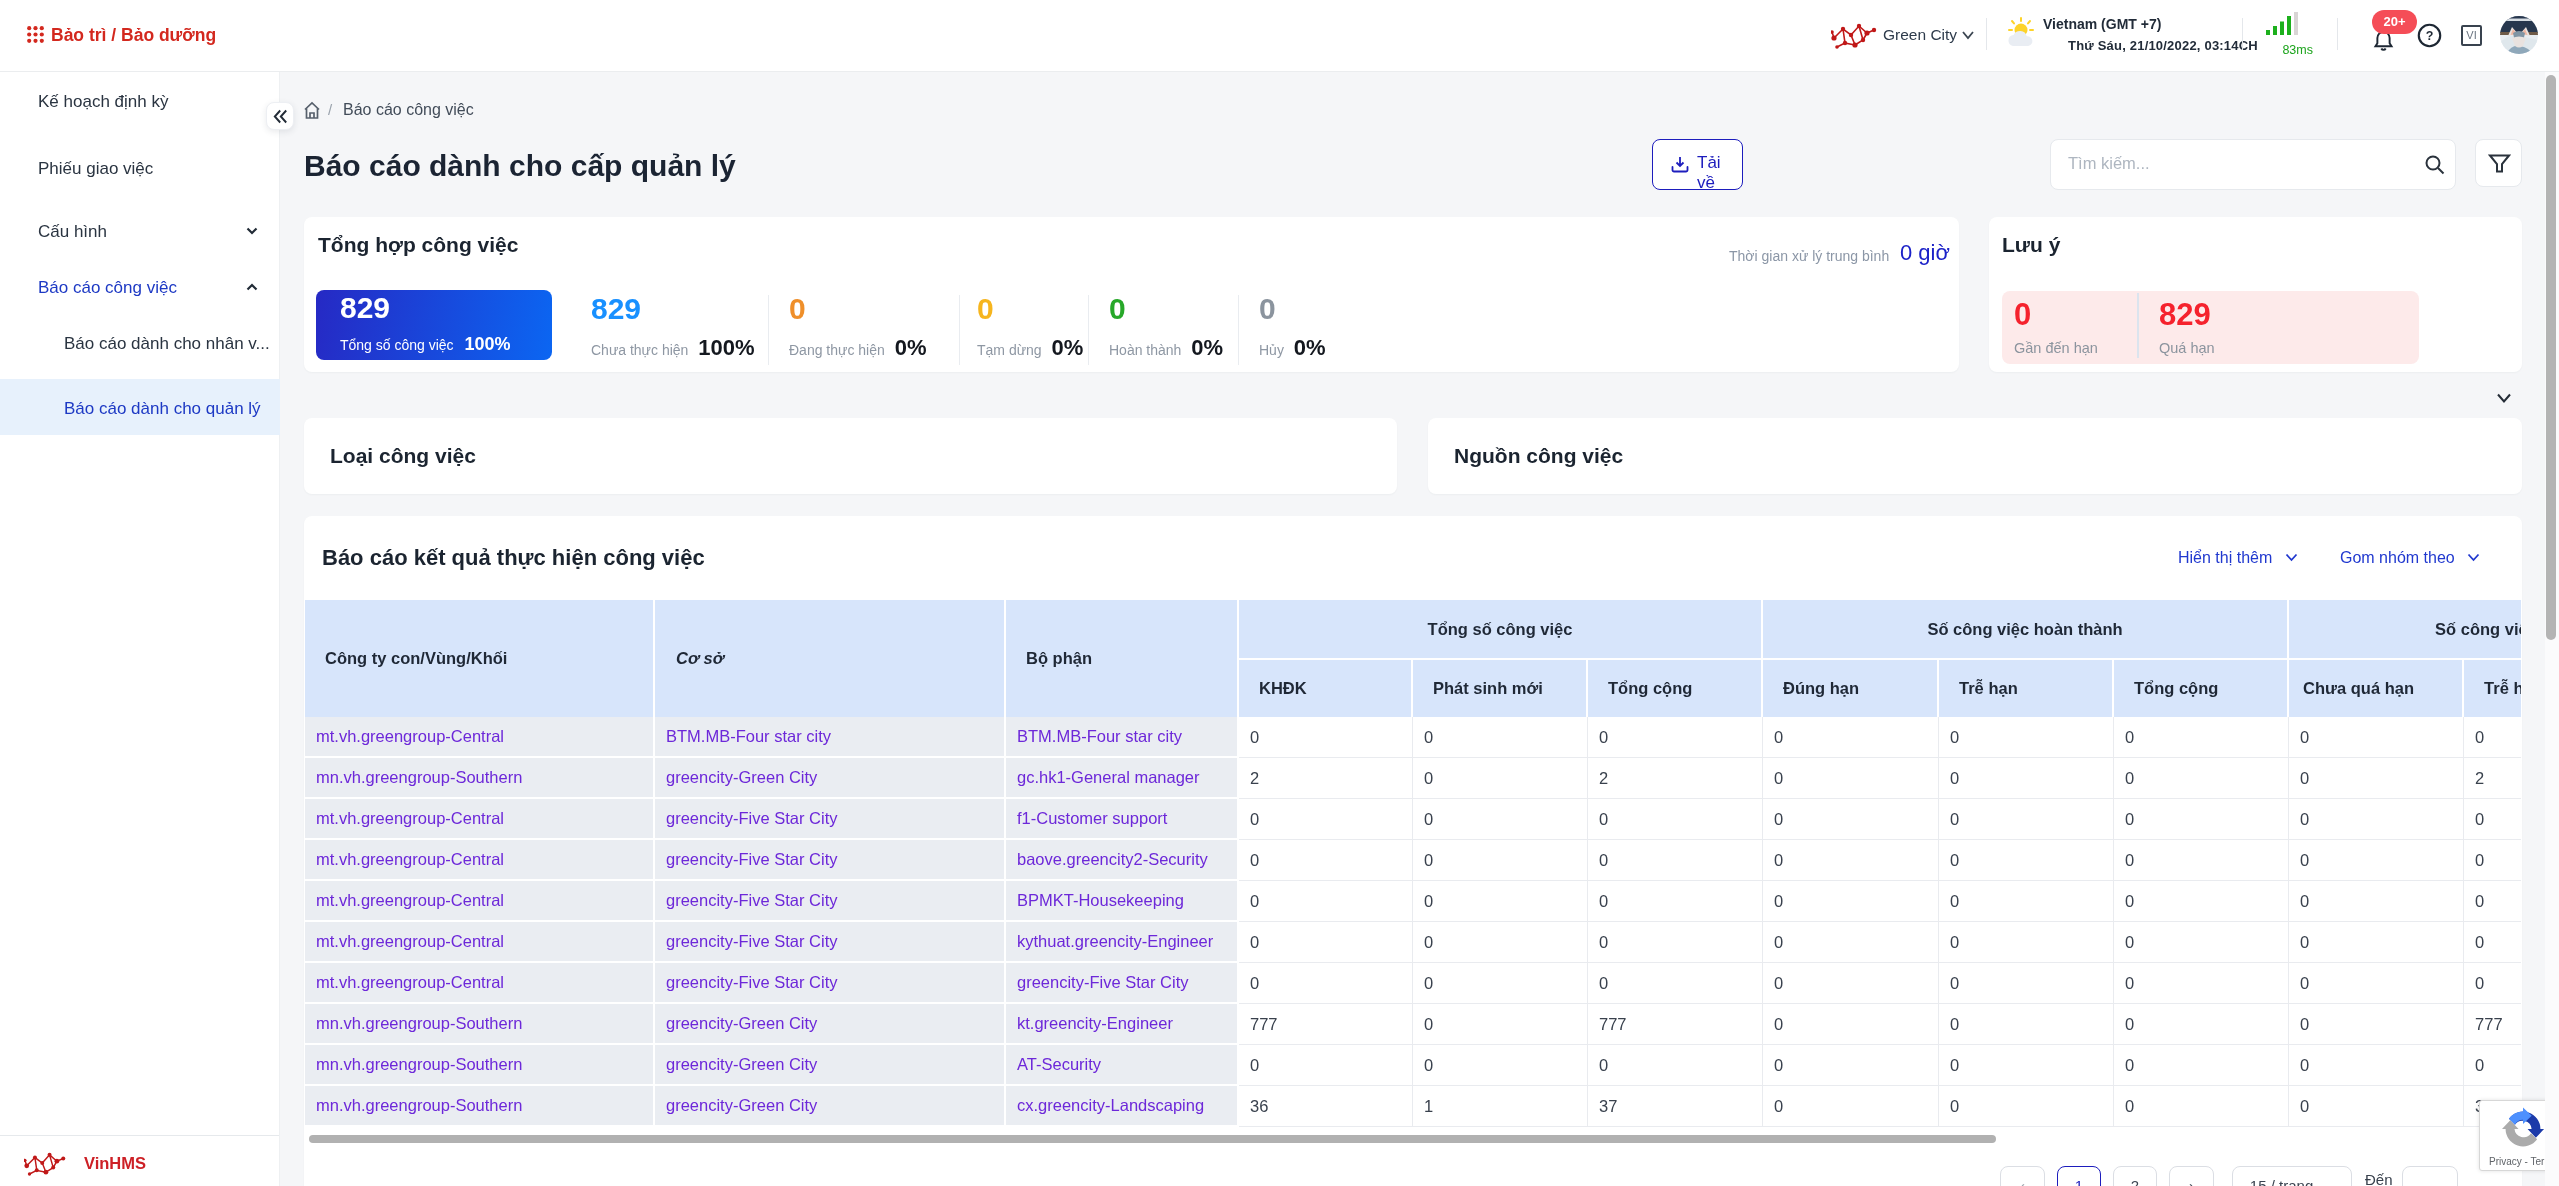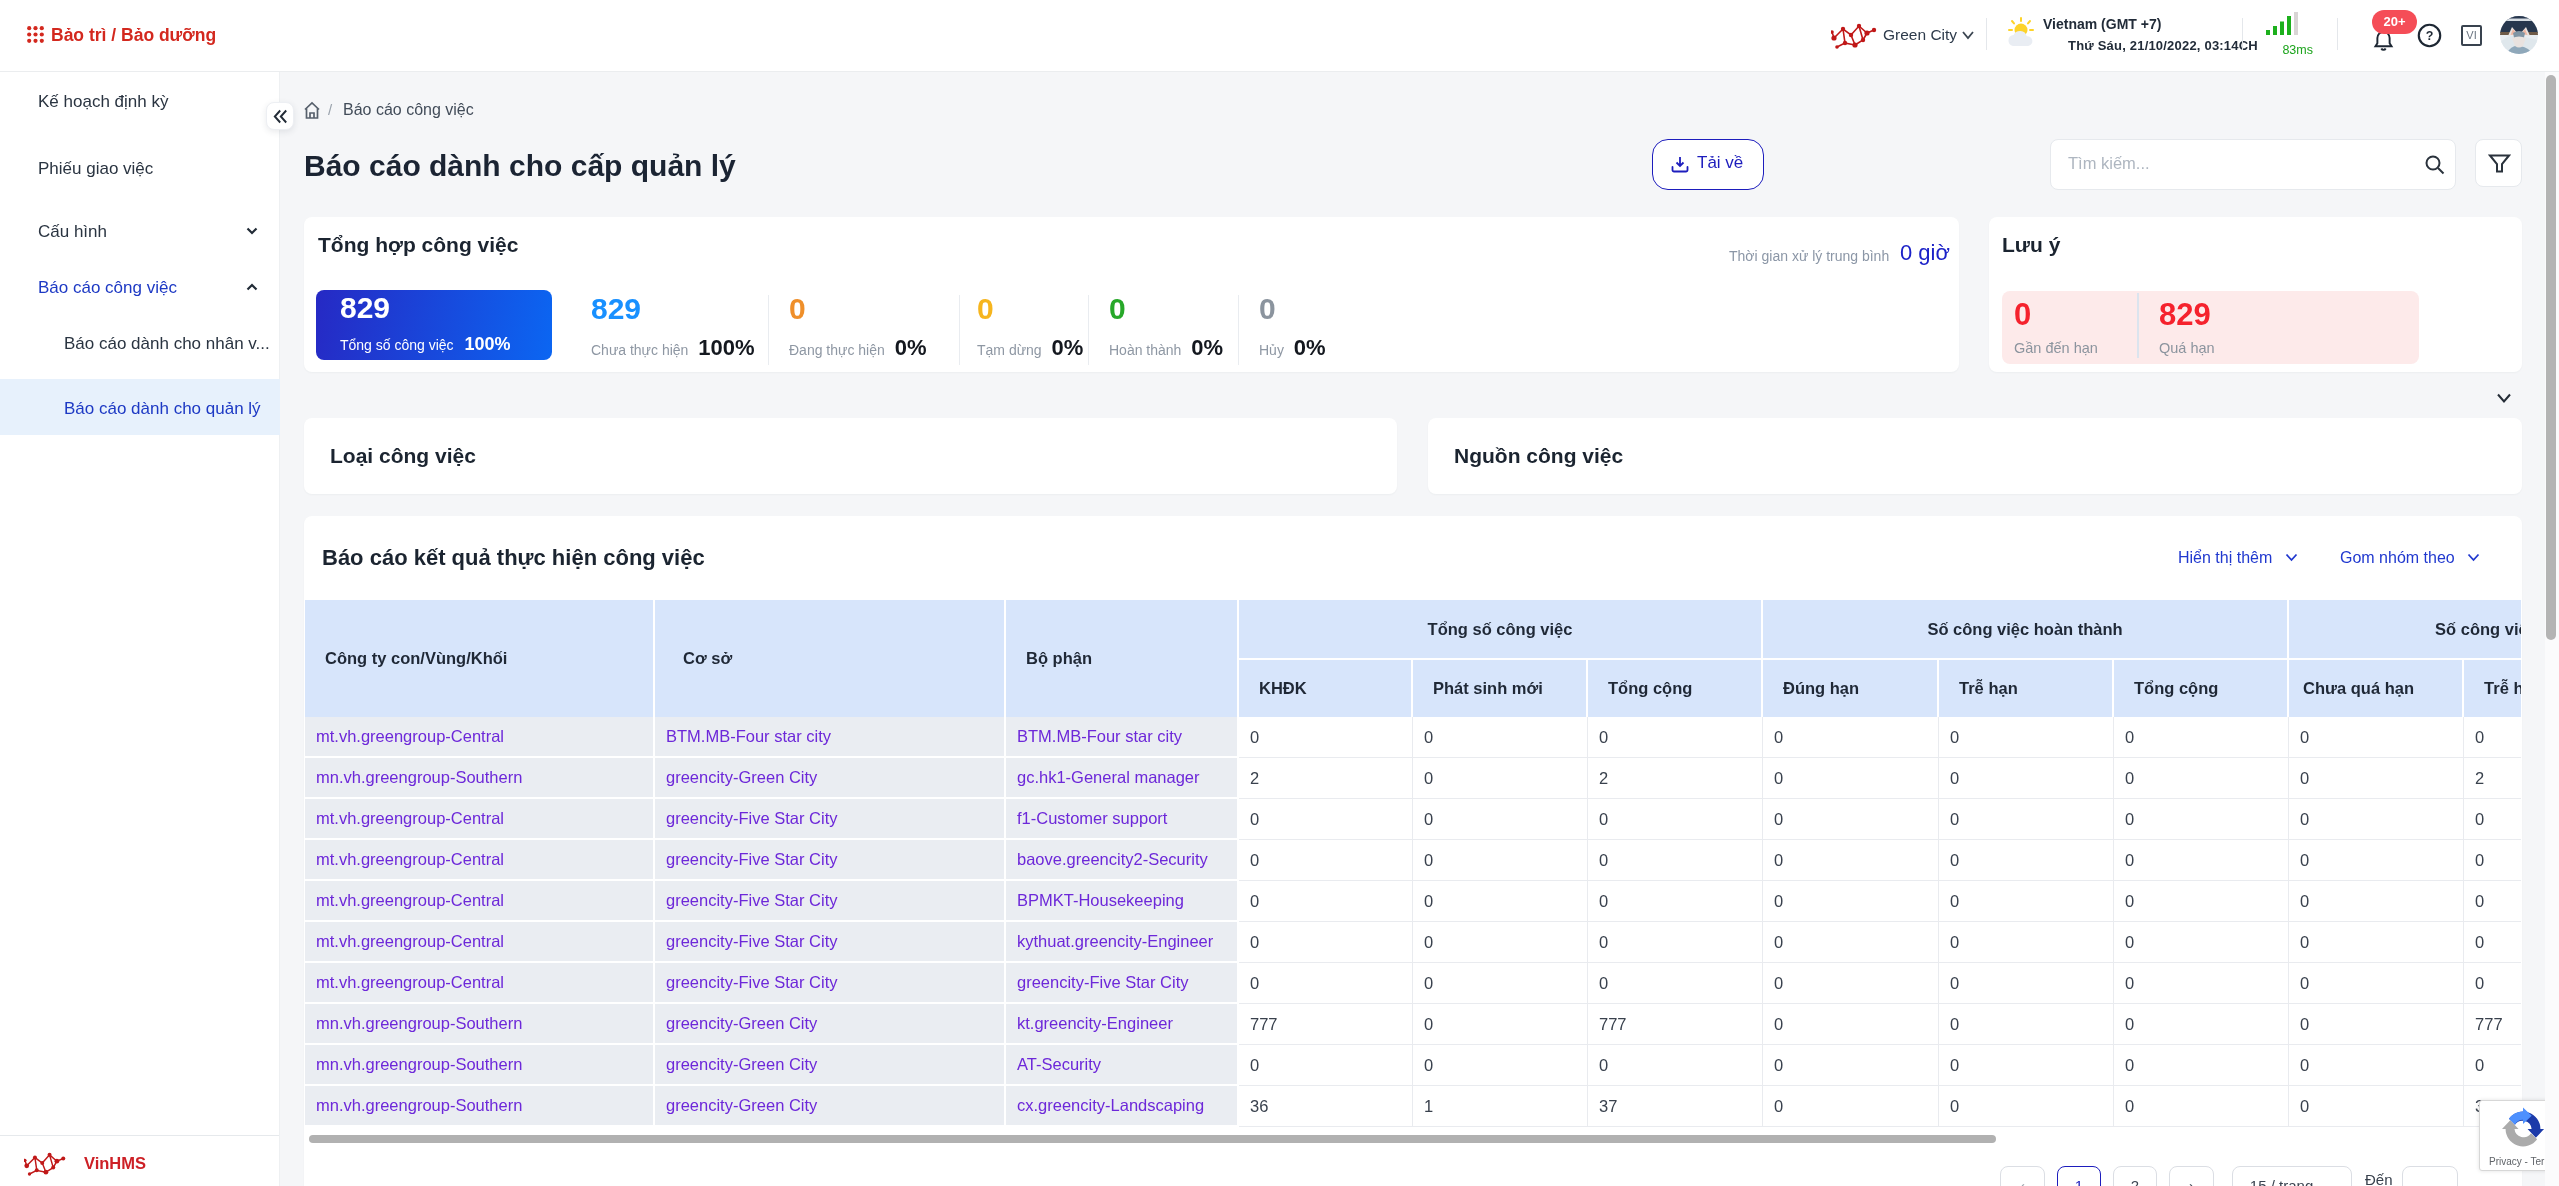--- a/index.html
+++ b/index.html
@@ -29,21 +29,21 @@
 .mi-active { position:absolute; left:0; top:307px; width:280px; height:56px; background:#e7f1fc; }
 .side-foot { position:absolute; left:0; top:1063px; width:279px; border-top:1px solid #e6e9ec; height:51px; }
 .collapse-btn { position:absolute; left:266px; top:102px; width:28px; height:28px; background:#fff; border:1px solid #edeff3; border-radius:8px; box-shadow:0 2px 6px rgba(40,50,70,.10); z-index:6; text-align:center;}
 
 
 .bc-text { position:absolute; left:343px; top:101px; font-size:16px; color:#424c59; }
 .bc-slash { position:absolute; left:328px; top:101px; font-size:15px; color:#9aa2ac; }
 .page-title { position:absolute; left:304px; top:149px; font-size:30px; font-weight:700; color:#1b2433; }
 
 
-.btn-dl { position:absolute; left:1652px; top:139px; width:112px; height:51px; background:#fff; border:1px solid #1d1dbd; border-radius:16px; color:#1d1dbd; font-size:17px; }
+.btn-dl { position:absolute; left:1652px; top:139px; width:91px; height:51px; background:#fff; border:1px solid #1d1dbd; border-radius:8px; color:#1d1dbd; font-size:17px; }
 .btn-dl span { position:absolute; left:44px; top:13px; }
 .seg { position:absolute; left:1766px; top:139px; width:262px; height:51px; background:#fff; border:1px solid #e8eaee; border-radius:6px; overflow:hidden; }
 .seg .on { position:absolute; left:0; top:0; width:128px; height:51px; background:#1718b4; color:#fff; font-size:16px; text-align:center; line-height:51px; }
 .seg .off { position:absolute; left:128px; top:0; width:134px; height:51px; color:#242d38; font-size:16px; text-align:center; line-height:51px; }
 .search { position:absolute; left:2050px; top:139px; width:406px; height:51px; background:#fff; border:1px solid #e6e9ed; border-radius:8px; }
 .search .ph { position:absolute; left:17px; top:14px; font-size:16.5px; color:#aeb6c0; }
 .btn-filter { position:absolute; left:2475px; top:139px; width:47px; height:48px; background:#fff; border:1px solid #e6e9ed; border-radius:8px; }
 
 
 .sum-title { position:absolute; left:318px; top:233px; font-size:21px; font-weight:700; color:#1b2430; }
@@ -351,21 +351,21 @@
           <col style="width:175px">
         <col style="width:176px">
           <col style="width:175px">
           <col style="width:175px">
         <col style="width:175px">
           <col style="width:236px">
       </colgroup>
       <tbody>
           <tr>
         <th class="rsth" rowspan="2" style="padding-left:20px;">Công ty con/Vùng/Khối</th>
-        <th class="rsth" rowspan="2" style="padding-left:28px;">Cơ sở</th>
+        <th class="rsth" rowspan="2" style="padding-left:21px;font-style:italic;">Cơ sở</th>
         <th class="rsth" rowspan="2" style="padding-left:20px;">Bộ phận</th>
         <th class="gth" colspan="3">Tổng số công việc</th>
         <th class="gth" colspan="3">Số công việc hoàn thành</th>
         <th class="gth" colspan="2" style="text-align:left; padding-left:146px;">Số công việc chưa hoàn thành</th>
       </tr>
       <tr>
         <th class="sth" style="padding-left:20px;">KHĐK</th>
             <th class="sth" style="padding-left:20px;">Phát sinh mới</th>
             <th class="sth" style="padding-left:20px;">Tổng cộng</th>
         <th class="sth" style="padding-left:20px;">Đúng hạn</th>

